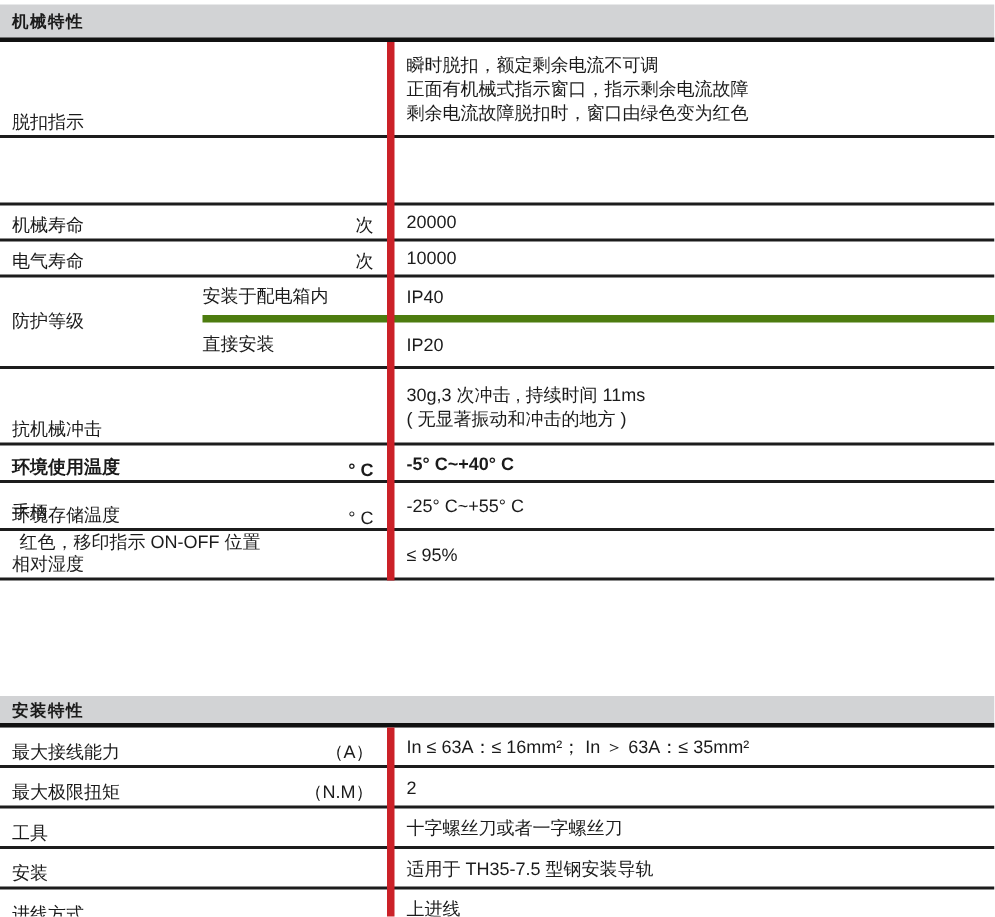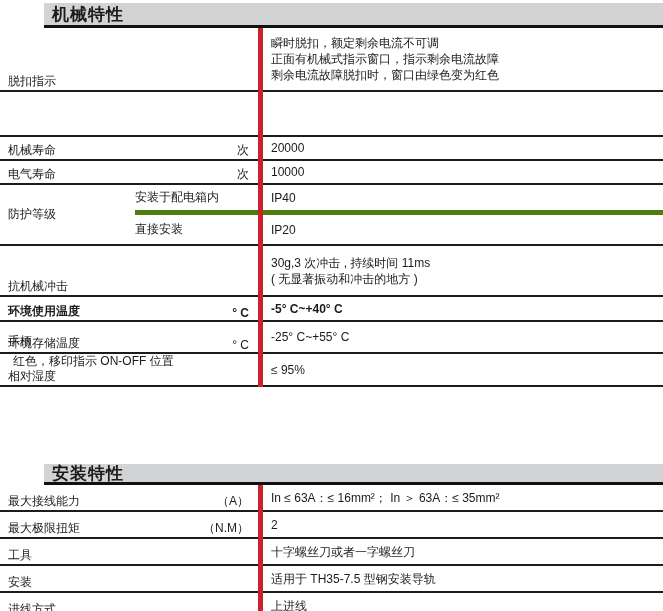--- a/index.html
+++ b/index.html
@@ -16,24 +16,23 @@
 
   .spec-table { position: relative; width: 663px; }
 
   .band {
     height: 25px;
     background: #d2d3d5;
     border-bottom: 3px solid #111111;
     padding-left: 8px;
     display: flex;
     align-items: center;
-    font-size: 17px;
+    font-size: 11px;
     font-weight: bold;
     letter-spacing: 1px;
-    margin-left: 44px;
   }
   .band-2 { height: 21px; }
 
   .tbody { position: relative; }
 
   .red-line {
     position: absolute;
     top: 0; bottom: 0;
     left: 258px;
     width: 5px;

